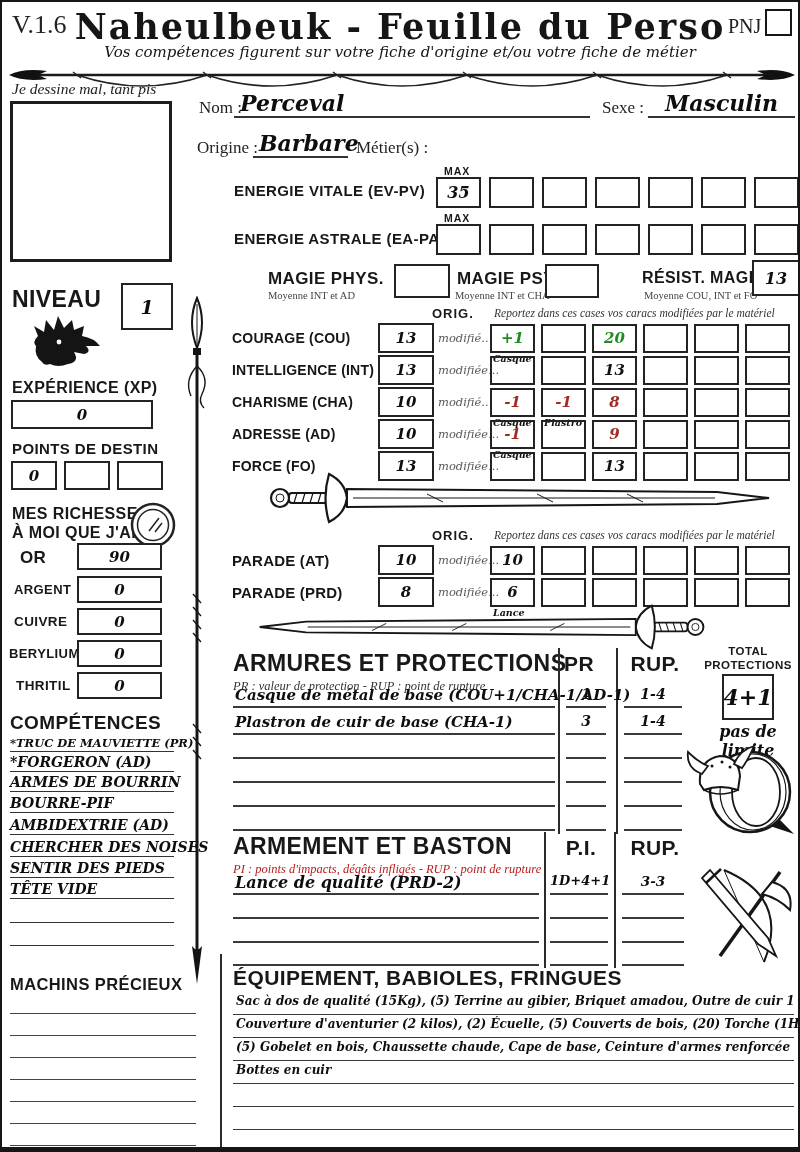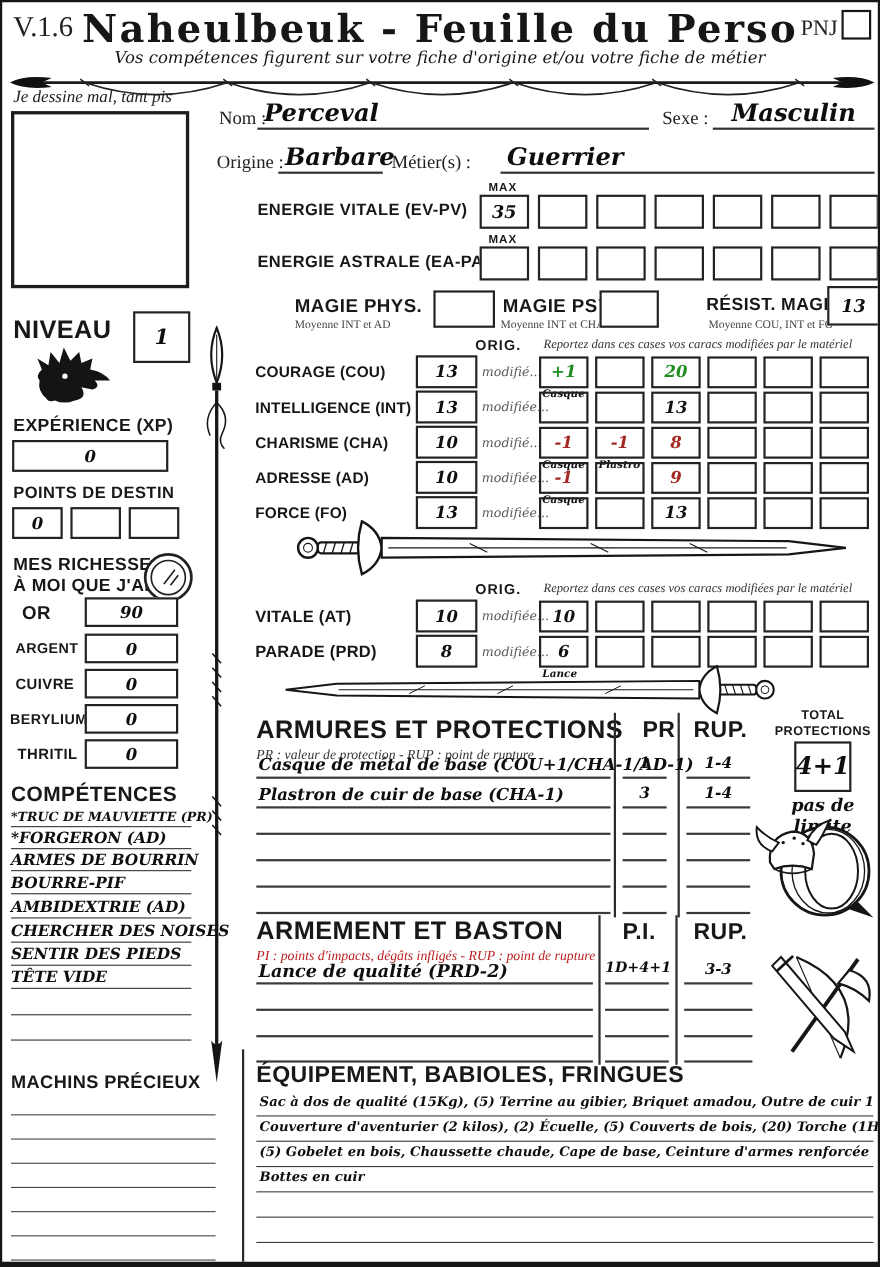--- a/index.html
+++ b/index.html
@@ -158,23 +158,20 @@
     </div>
   <div class="serif" style="left:600px;top:96px;font-size:17px">Sexe :</div>
   <div class="ufield" style="left:646px;top:86px;width:147px;height:30px;justify-content:center;padding-left:0">
       <span class="hand" style="font-size:22px">Masculin</span>
     </div>
   <div class="serif" style="left:195px;top:136px;font-size:17px">Origine :</div>
   <div class="ufield" style="left:251px;top:126px;width:95px;height:30px">
       <span class="hand" style="font-size:22px">Barbare</span>
     </div>
   <div class="serif" style="left:354px;top:136px;font-size:17px">Métier(s) :</div>
-  <div class="ufield" style="left:453px;top:126px;width:340px;height:30px">
-      <span class="hand" style="font-size:22px">Guerrier</span>
-    </div>
 
   <div class="lbl" style="left:232px;top:180px;font-size:15px">ENERGIE VITALE (EV-PV)</div>
   <div class="lbl" style="left:442px;top:163px;font-size:10.5px;letter-spacing:1px">MAX</div>
   <div class="box" style="left:434px;top:175px;width:45px;height:31px">
       <span class="hand" style="font-size:16px">35</span>
     </div>
   <div class="box" style="left:487px;top:175px;width:45px;height:31px"></div>
   <div class="box" style="left:540px;top:175px;width:45px;height:31px"></div>
   <div class="box" style="left:593px;top:175px;width:45px;height:31px"></div>
   <div class="box" style="left:646px;top:175px;width:45px;height:31px"></div>
@@ -324,21 +321,21 @@
     <path d="M62 4 Q55 28 62 52 Q78 44 80 28 Q78 12 62 4 Z" fill="#fff" stroke="#161616" stroke-width="2.2"></path>
     <path d="M80 19 L450 22 L502 28 L450 34 L80 37 Z" fill="#fff" stroke="#161616" stroke-width="2"></path>
     <line x1="86" y1="28" x2="448" y2="28" stroke="#161616" stroke-width="1.1"></line>
     <path d="M160 24 l16 8 M270 24 l16 8 M360 24 l16 8" stroke="#161616" stroke-width="1"></path>
   </svg>
 
   <div class="lbl" style="left:430px;top:526px;font-size:13px;letter-spacing:1px">ORIG.</div>
   <div class="serif ital" style="left:492px;top:527px;font-size:11.5px;color:#333">Reportez dans ces cases vos caracs modifiées par le matériel</div>
 
   <div class="srow" style="top:543px">
-    <div class="sl" style="font-size:15px">VITALE (AT)</div>
+    <div class="sl" style="font-size:15px">PARADE (AT)</div>
     <div class="ob">
         <span class="hand ov">10</span>
       </div>
     <div class="ml">modifiée...</div>
     <div class="cells">
       <div class="cell">
           <span class="hand cv" style="color: rgb(17, 17, 17);">10</span>
         </div>
       <div class="cell"></div>
       <div class="cell"></div>
@@ -373,21 +370,21 @@
     <rect x="22" y="23" width="38" height="10" rx="3" fill="#fff" stroke="#161616" stroke-width="2"></rect>
     <path d="M30 23 l-3 10 M38 23 l-3 10 M46 23 l-3 10 M54 23 l-3 10" stroke="#161616" stroke-width="1.2"></path>
     <path d="M62 4 Q55 28 62 52 Q78 44 80 28 Q78 12 62 4 Z" fill="#fff" stroke="#161616" stroke-width="2.2"></path>
     <path d="M80 19 L450 22 L502 28 L450 34 L80 37 Z" fill="#fff" stroke="#161616" stroke-width="2"></path>
     <line x1="86" y1="28" x2="448" y2="28" stroke="#161616" stroke-width="1.1"></line>
     <path d="M160 24 l16 8 M270 24 l16 8 M360 24 l16 8" stroke="#161616" stroke-width="1"></path>
   </svg>
 
   <div class="lbl" style="left:231px;top:648px;font-size:23px">ARMURES ET PROTECTIONS</div>
   <div class="serif ital" style="left:231px;top:677px;font-size:12.5px;color:#333">PR : valeur de protection - RUP : point de rupture</div>
-  <div class="lbl" style="left:562px;top:650px;width:50px;text-align:right;font-size:21px">PR</div>
+  <div class="lbl" style="left:562px;top:650px;width:50px;text-align:left;font-size:21px">PR</div>
   <div class="lbl" style="left:620px;top:650px;width:66px;text-align:center;font-size:21px">RUP.</div>
   <div class="vline" style="left:556px;top:646px;height:186px"></div>
   <div class="vline" style="left:614px;top:646px;height:186px"></div>
 
   <div class="aname hand" style="top:684px">Casque de métal de base (COU+1/CHA-1/AD-1)</div>
   <div class="apr hand" style="top:684px">1</div>
   <div class="arup hand" style="top:684px">1-4</div>
   <div class="aname hand" style="top:711px">Plastron de cuir de base (CHA-1)</div>
   <div class="apr hand" style="top:711px">3</div>
   <div class="arup hand" style="top:711px">1-4</div>

